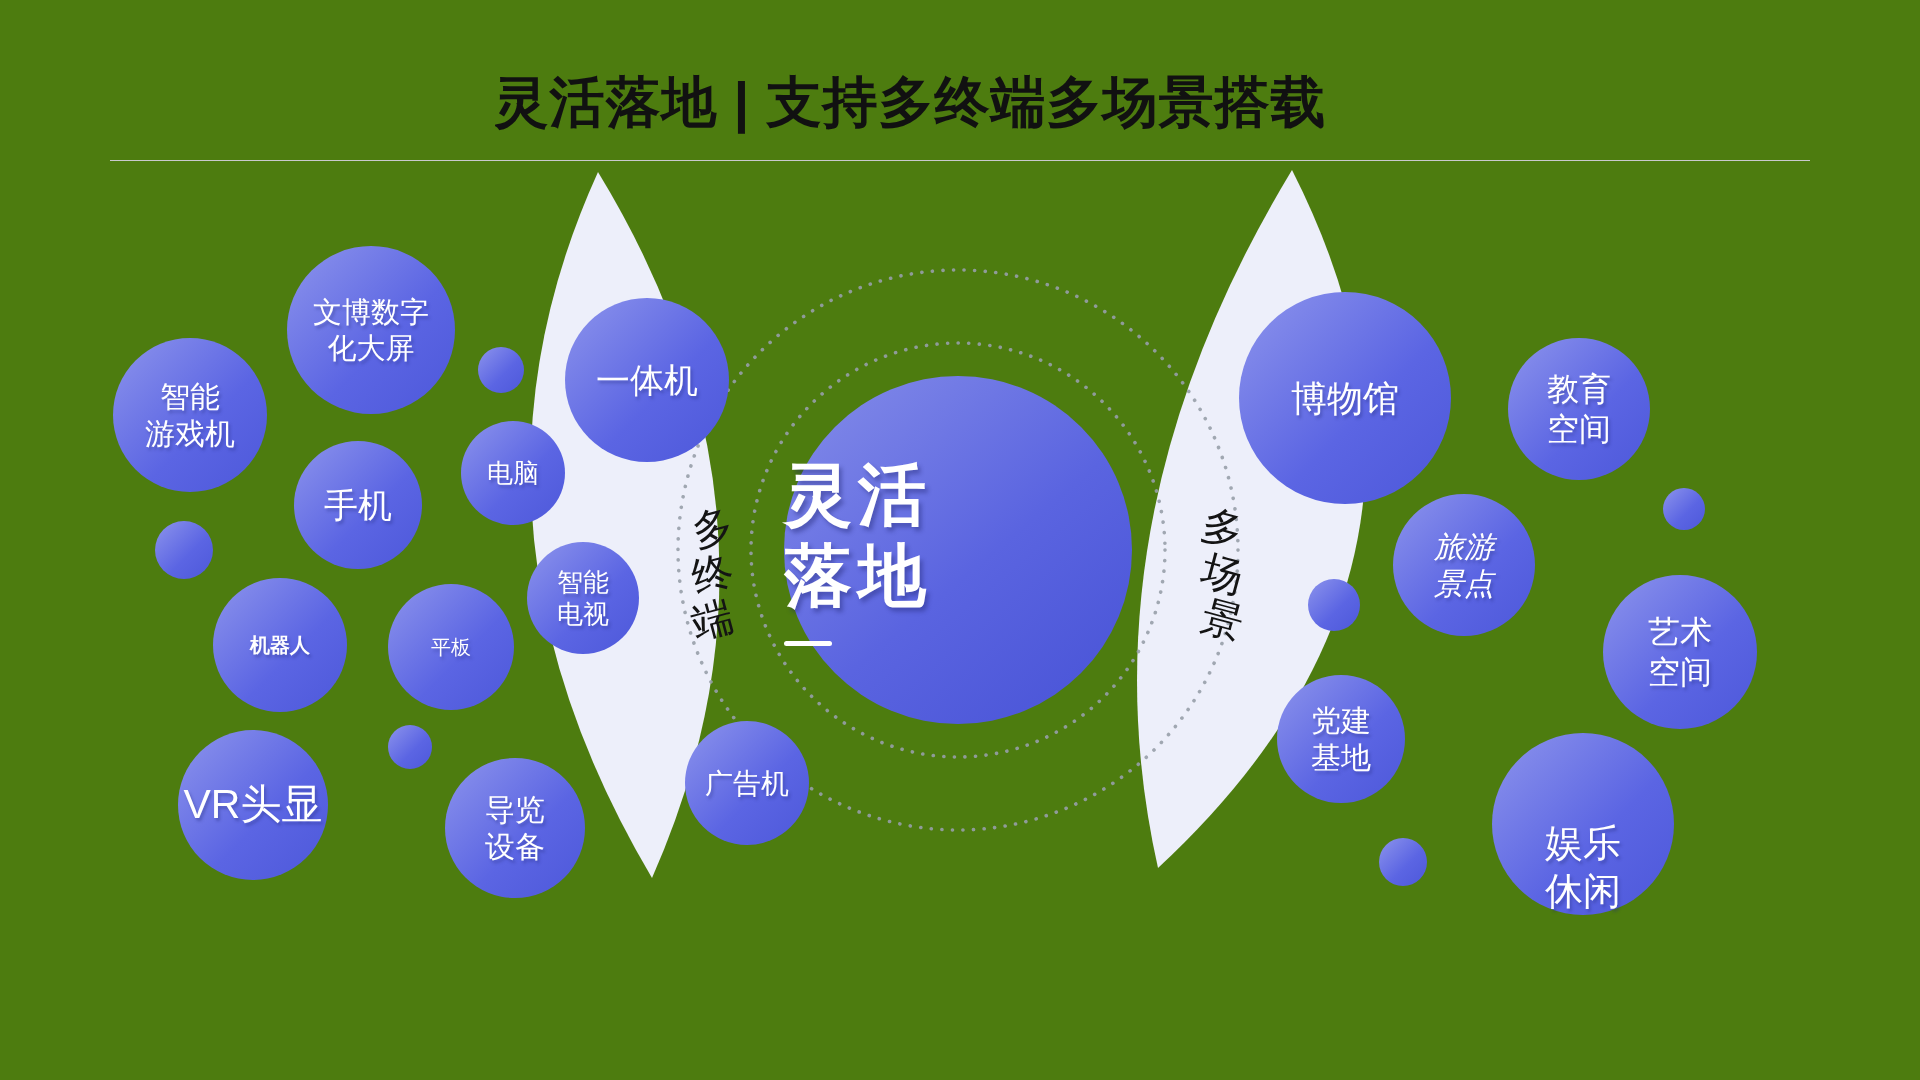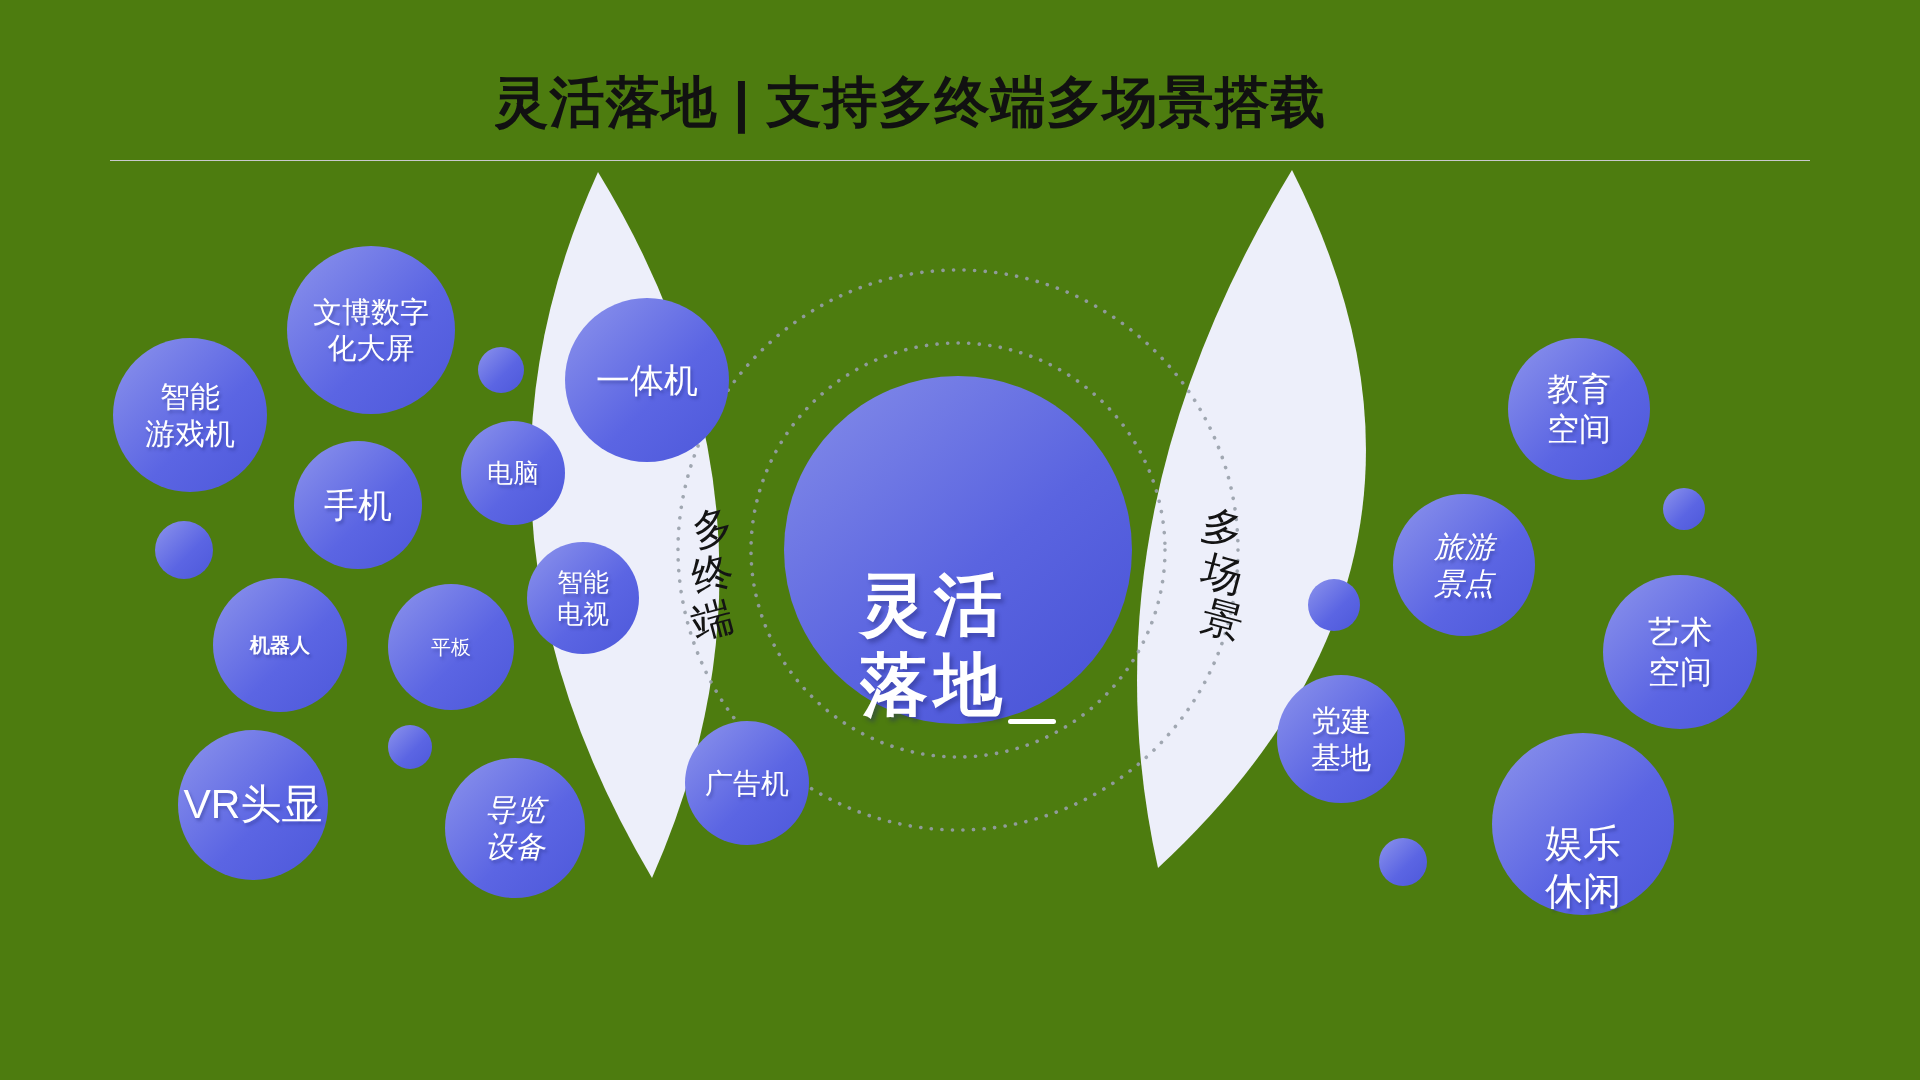--- a/index.html
+++ b/index.html
@@ -25,21 +25,21 @@
     white-space:pre-line;line-height:1.25;
     text-shadow:2px 3px 3px rgba(35,42,120,0.35);
   }
   .dot{
     position:absolute;border-radius:50%;z-index:2;
     background:linear-gradient(135deg,#8d94ec 0%,#5b65e3 58%,#4d58da 100%);
   }
   .center-circle{
     position:absolute;left:784px;top:376px;width:348px;height:348px;border-radius:50%;z-index:4;
     background:linear-gradient(140deg,#858de9 0%,#5a64e0 55%,#4752d6 100%);
-    display:flex;flex-direction:row;align-items:flex-end;justify-content:center;
+    display:flex;flex-direction:column;align-items:flex-start;justify-content:center;
   }
   .center-label{
     white-space:pre-line;text-align:center;color:#ffffff;
     font-size:68px;font-weight:700;line-height:1.18;letter-spacing:6px;
     text-shadow:3px 4px 4px rgba(30,36,110,0.4);
   }
   .center-dash{
     margin-top:26px;width:48px;height:5px;border-radius:3px;background:#ffffff;
   }
   .side-label{
@@ -95,28 +95,31 @@
   </div>
   <div class="bubble" style="left:213px;top:578px;width:134px;height:134px;font-size:20px;font-weight:bold;">
     <div class="bubble-label">机器人</div>
   </div>
   <div class="bubble" style="left:388px;top:584px;width:126px;height:126px;font-size:20px;">
     <div class="bubble-label">平板</div>
   </div>
   <div class="bubble" style="left:178px;top:730px;width:150px;height:150px;font-size:41px;">
     <div class="bubble-label">VR头显</div>
   </div>
-  <div class="bubble" style="left:445px;top:758px;width:140px;height:140px;font-size:30px;font-style:italic;">
+  <div class="bubble" style="left:445px;top:758px;width:140px;height:140px;font-size:30px;">
     <div class="bubble-label">导览
 设备</div>
   </div>
   <div class="bubble" style="left:685px;top:721px;width:124px;height:124px;font-size:28px;">
     <div class="bubble-label">广告机</div>
   </div>
 
+  <div class="bubble" style="left:1239px;top:292px;width:212px;height:212px;font-size:36px;">
+    <div class="bubble-label">博物馆</div>
+  </div>
   <div class="bubble" style="left:1508px;top:338px;width:142px;height:142px;font-size:32px;">
     <div class="bubble-label">教育
 空间</div>
   </div>
   <div class="bubble" style="left:1393px;top:494px;width:142px;height:142px;font-size:30px;font-style:italic;">
     <div class="bubble-label">旅游
 景点</div>
   </div>
   <div class="bubble" style="left:1603px;top:575px;width:154px;height:154px;font-size:32px;">
     <div class="bubble-label">艺术

